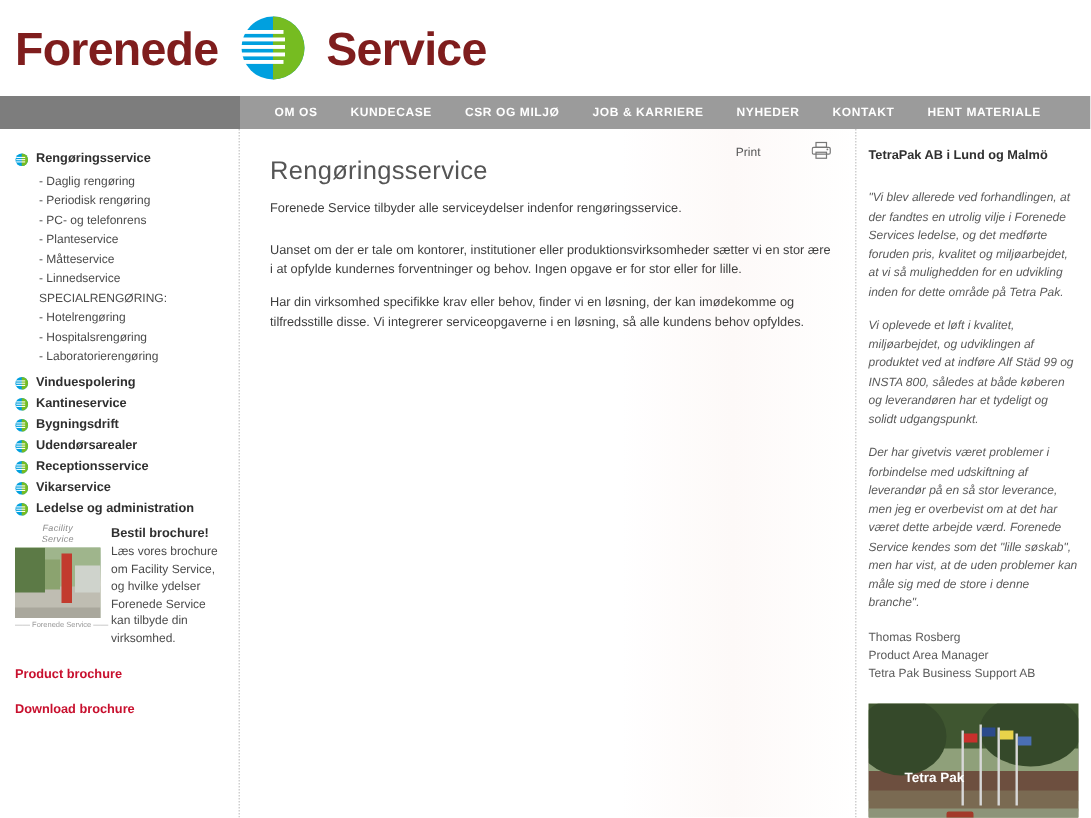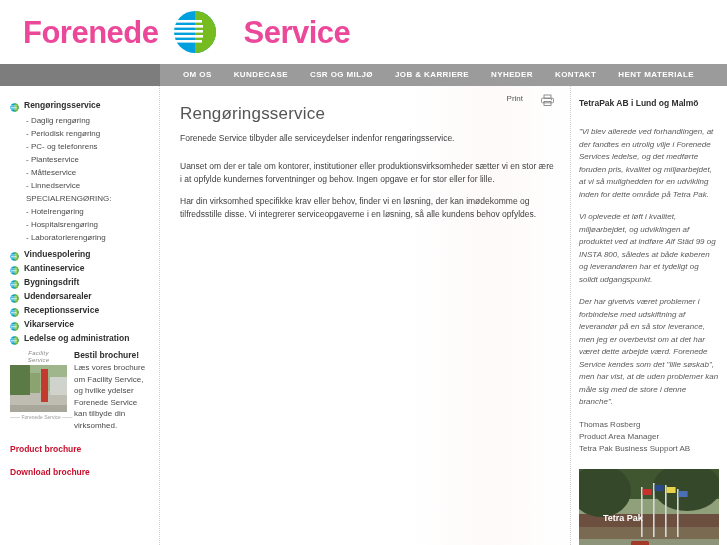--- a/index.html
+++ b/index.html
@@ -14,22 +14,22 @@
     position:relative;
   }
 
   
   .header { height:64px; background:#ffffff; position:relative; }
   .logo-wrap {
     position:absolute; left:10px; top:10px;
     display:flex; align-items:center; gap:10px;
   }
   .logo-word {
-    font-size:31px; font-weight:bold; color:#ec4899;
-    letter-spacing:-0.5px; line-height:1;margin-left:13px;
+    font-size:31px; font-weight:bold; color:#7f1d1d;
+    letter-spacing:-0.5px; line-height:1;
   }
   .logo-mark { width:52px; height:44px; position:relative; }
 
   
   .navbar { height:22px; background:#9b9b9b; display:flex; }
   .nav-left { width:160px; background:#7d7d7d; height:100%; }
   .nav-items {
     flex:1; display:flex; align-items:flex-start;
     gap:0px; padding-left:12px;
   }
@@ -101,21 +101,21 @@
   }
 
   
   .main {
     flex:1; padding:10px 16px 0 20px;
     position:relative;
     background:linear-gradient(to right,#ffffff 0%,#ffffff 62%,#fdf9f8 80%,#ffffff 100%);
   }
   .printbar {
     position:absolute; right:16px; top:8px;
-    display:flex; gap:18px;
+    display:flex; align-items:center; gap:34px;
   }
   .print-label { font-size:8px; color:#555; cursor:pointer; }
   .printer-icon { cursor:pointer; }
   h1.page-title {
     font-size:17px; font-weight:normal; color:#555555;
     margin:8px 0 8px 0; letter-spacing:0.2px;
   }
   .lede { font-size:8.5px; color:#3d3d3d; line-height:12px; margin-bottom:16px; }
   .para { font-size:8.5px; color:#3d3d3d; line-height:12.5px; margin-bottom:10px; }
 

